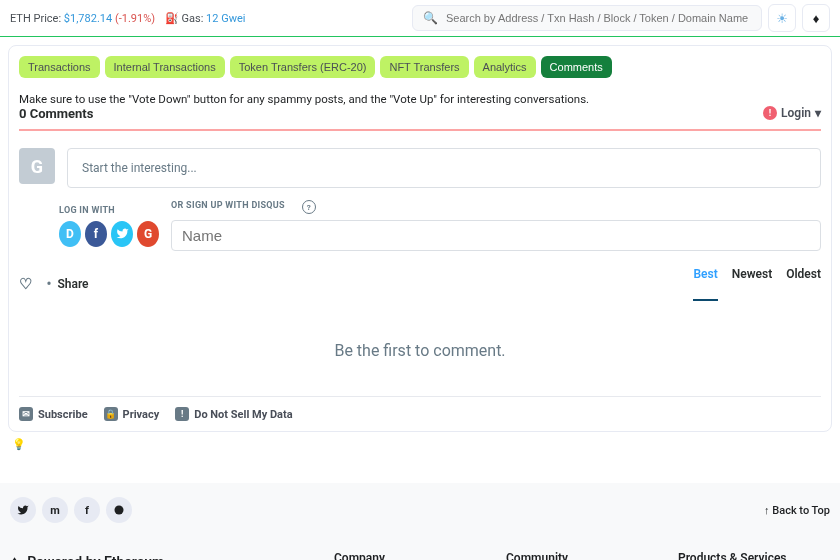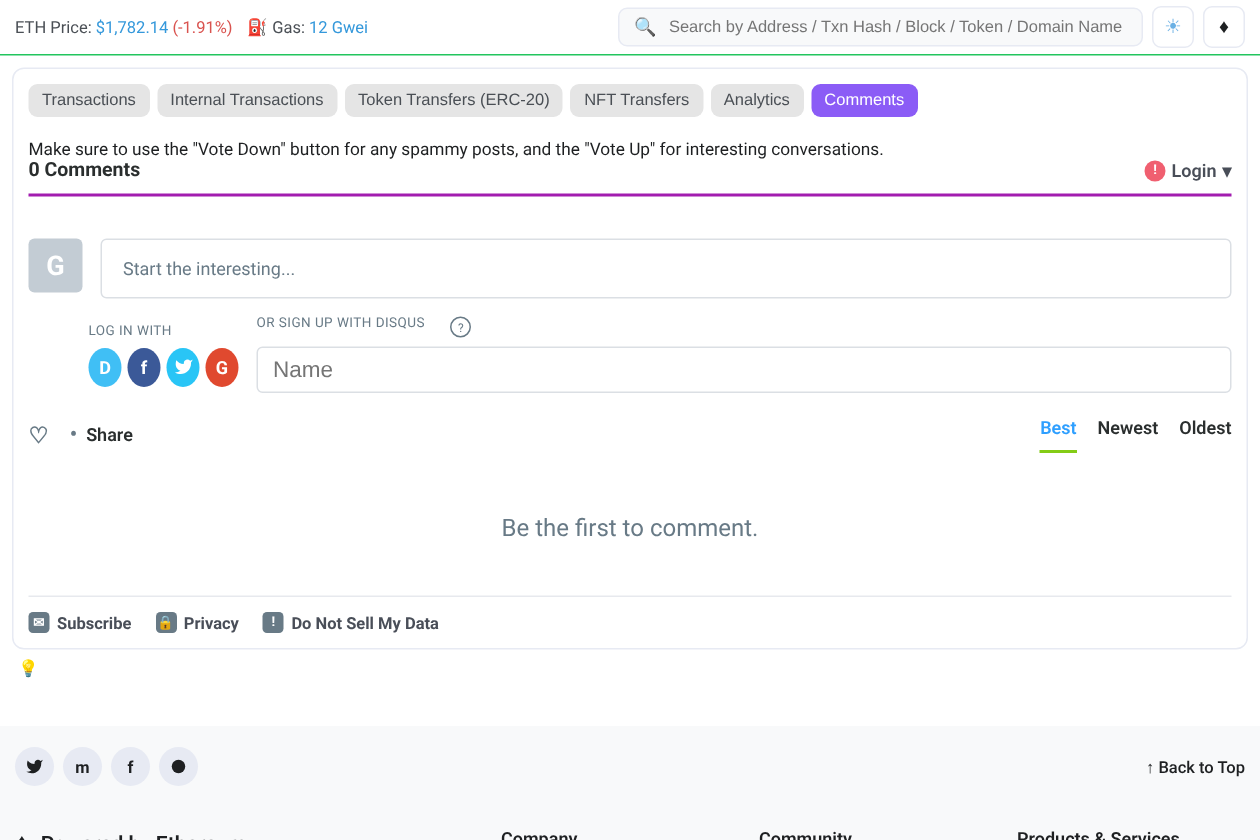--- a/index.html
+++ b/index.html
@@ -7,44 +7,44 @@
 a{color:#3498db;text-decoration:none}
 .hdr{display:flex;align-items:center;justify-content:space-between;padding:4px 10px;border-bottom:1px solid #22c55e}
 .hdr-l{display:flex;align-items:center;gap:10px;font-size:11px;color:#4a4f55}
 .hdr-r{display:flex;align-items:center;gap:6px}
 .srch{display:flex;align-items:center;width:350px;background:#f8f9fa;border:1px solid #e7eaf3;border-radius:6px;padding:5px 10px;gap:8px}
 .srch input{border:none;background:none;outline:none;font-size:11px;flex:1;color:#6c757e}
 .sq-btn{width:28px;height:28px;border:1px solid #e7eaf3;border-radius:6px;display:flex;align-items:center;justify-content:center;cursor:pointer;font-size:13px}
 .main{padding:8px}
 .card{background:#fff;border:1px solid #e7eaf3;border-radius:8px;padding:10px}
 .tabs{display:flex;gap:5px;margin-bottom:14px;flex-wrap:wrap}
-.tab{background:#e5e5e5;color:#4a4f55;border:none;border-radius:6px;padding:5px 9px;font-size:11px;cursor:pointer}
-.tab.act{background:#8b5cf6;color:#fff}
+.tab{background:#bef264;color:#4a4f55;border:none;border-radius:6px;padding:5px 9px;font-size:11px;cursor:pointer}
+.tab.act{background:#15803d;color:#fff}
 .msg{font-size:11.5px;color:#1e2022;margin-bottom:0}
-.chdr{display:flex;justify-content:space-between;align-items:flex-end;border-bottom:2px solid #a21caf;padding-bottom:8px;margin-bottom:28px}
+.chdr{display:flex;justify-content:space-between;align-items:flex-start;border-bottom:2px solid #fca5a5;padding-bottom:8px;margin-bottom:17px}
 .chdr-l{font-size:13px;color:#2a2e2e;font-weight:700}
 .chdr-r{display:flex;align-items:center;gap:4px;font-size:12px;color:#494e58;font-weight:600}
 .ex{width:14px;height:14px;border-radius:50%;background:#f05f70;color:#fff;font-size:9px;display:flex;align-items:center;justify-content:center;font-weight:700}
 .row{display:flex;gap:12px;margin-bottom:10px}
 .av{width:36px;height:36px;border-radius:4px;background:#c3ccd4;color:#fff;display:flex;align-items:center;justify-content:center;font-size:18px;font-weight:700}
 .tbox{flex:1;border:1px solid #dbdfe4;border-radius:4px;padding:12px 14px;font-size:12px;color:#687a86}
 .col{flex:1}
-.lab{font-size:9px;color:#687a86;font-weight:400;margin-bottom:6px;letter-spacing:.3px}
+.lab{font-size:9px;color:#687a86;font-weight:700;margin-bottom:6px;letter-spacing:.3px}
 .soc{display:flex;gap:4px}
 .sc{width:26px;height:26px;border-radius:50%;display:flex;align-items:center;justify-content:center;color:#fff;font-size:12px;font-weight:700;cursor:pointer}
 .nm{border:1px solid #dbdfe4;border-radius:4px;padding:6px 10px;font-size:15px;color:#687a86;width:100%}
 .row2{display:flex;align-items:center;gap:12px;margin:12px 0 8px 40px}
 .q{width:14px;height:14px;border:1px solid #687a86;border-radius:50%;font-size:8px;display:flex;align-items:center;justify-content:center;color:#687a86}
 .abar{display:flex;justify-content:space-between;align-items:center;margin-top:16px}
 .abar-l{display:flex;align-items:center;gap:14px;font-size:12px;color:#2a2e2e;font-weight:600}
 .hrt{font-size:15px;color:#687a86}
 .dot{font-size:14px;color:#687a86;margin-right:-8px}
 .srt{display:flex;gap:14px;font-size:12px;font-weight:600}
 .srt span{color:#2a2e2e;cursor:pointer}
-.srt .b{color:#2e9fff;border-bottom:2px solid #84cc16;padding-bottom:8px}
+.srt .b{color:#2e9fff;border-bottom:2px solid #0c4a6e;padding-bottom:18px}
 .bft{text-align:center;color:#687a86;font-size:16px;padding:40px 0 30px}
 .fbar{display:flex;gap:16px;font-size:11px;color:#494e58;font-weight:700;border-top:1px solid #e7e9ee;padding-top:10px;margin-top:6px}
 .fbar span{display:flex;align-items:center;gap:5px;cursor:pointer}
 .fic{width:14px;height:14px;border-radius:3px;background:#687a86;color:#fff;font-size:9px;display:flex;align-items:center;justify-content:center}
 .note{display:flex;gap:6px;font-size:10.5px;color:#6c757e;padding:6px 4px 0}
 .bulb{font-size:11px}
 .ftr{background:#f8f9fa;margin-top:24px;padding:14px 10px}
 .ftop{display:flex;justify-content:space-between;align-items:center}
 .fsoc{display:flex;gap:6px}
 .fsc{width:26px;height:26px;border-radius:50%;background:#e7eaf3;display:flex;align-items:center;justify-content:center;font-size:11px;cursor:pointer}

